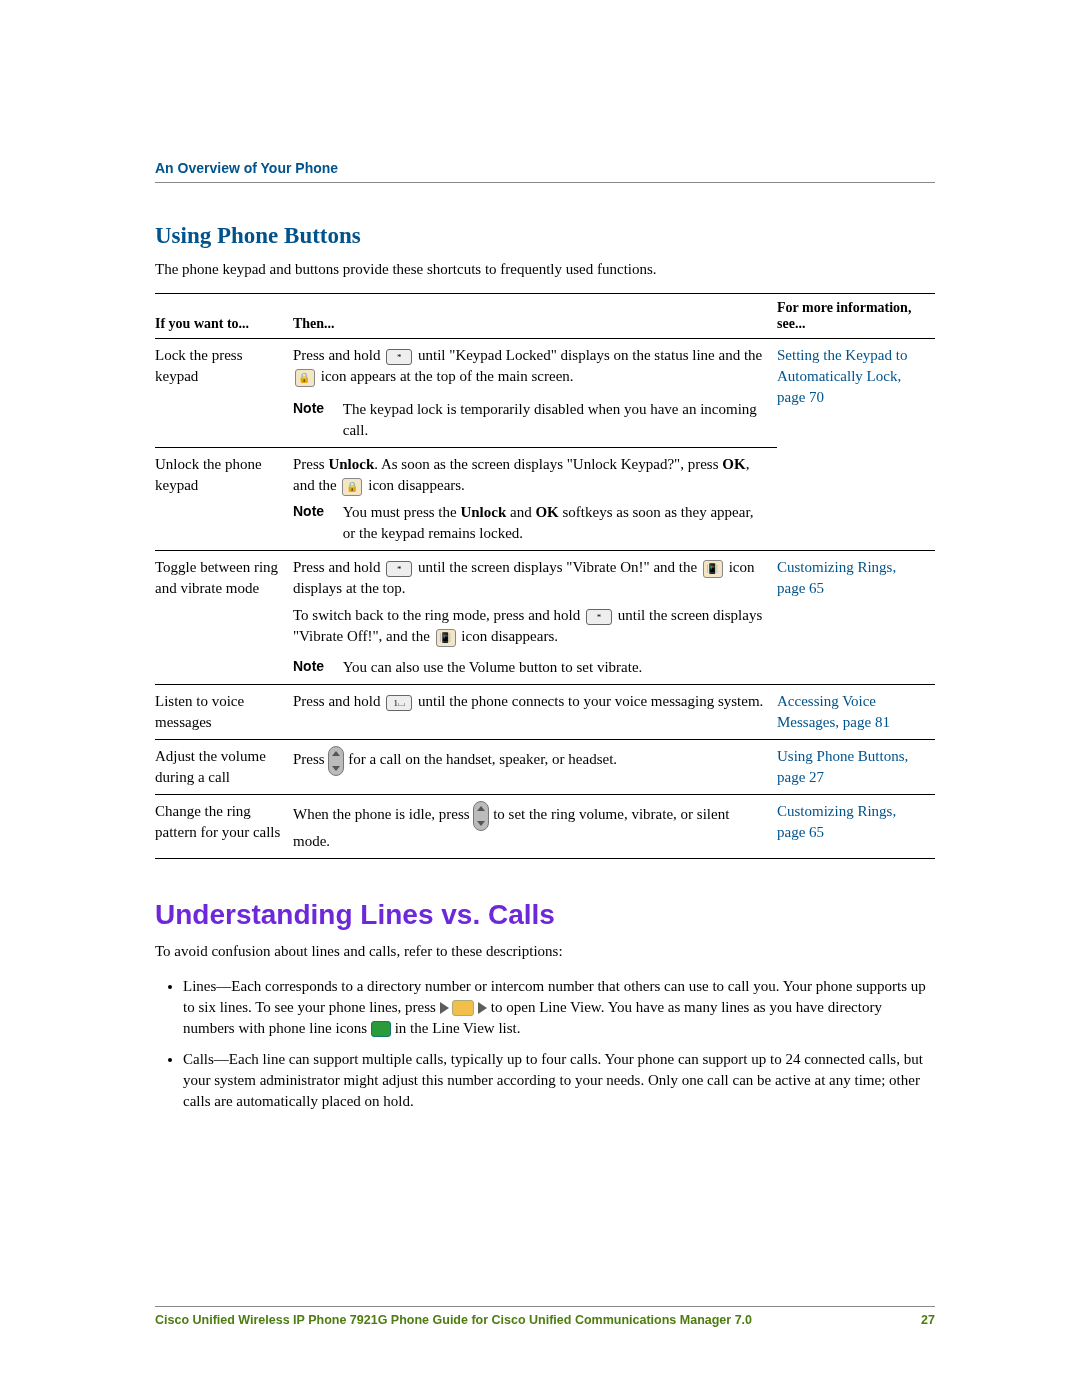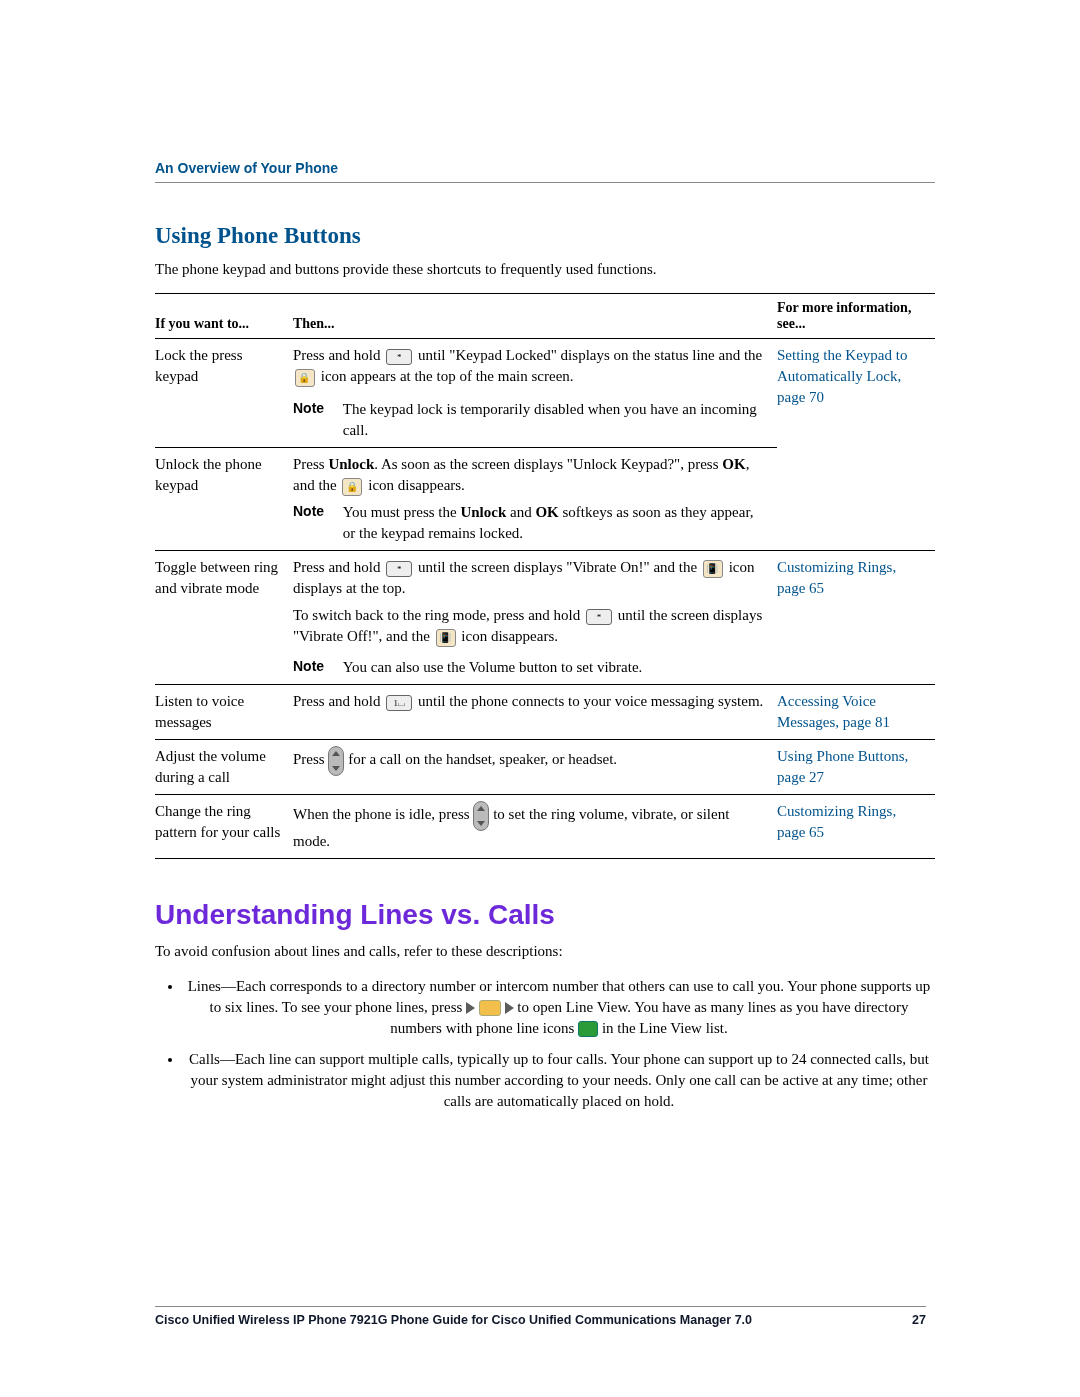--- a/index.html
+++ b/index.html
@@ -114,30 +114,30 @@
     display:inline-block; width:20px; height:14px;
     background:#f2c04a; border:1px solid #aa7; border-radius:3px;
     vertical-align:middle;
   }
   .icon-line {
     display:inline-block; width:18px; height:14px;
     background:#2b9b3a; border:1px solid #176; border-radius:3px;
     vertical-align:middle;
   }
   ul.bullets { margin: 4px 0 0 28px; padding: 0; }
-  ul.bullets li { margin-bottom: 10px; line-height:1.4;text-align:center; }
+  ul.bullets li { margin-bottom: 10px; line-height:1.4; }
   .footer {
     position: absolute;
-    left: 155px; right: 154px; bottom: 70px;
+    left: 155px; right: 145px; bottom: 70px;
     border-top: 1px solid #888;
     padding-top: 6px;
     font-family: Arial, Helvetica, sans-serif;
     font-weight: bold;
     font-size: 12.5px;
-    color: #0f172a;
+    color: #4d7c0f;
     display: flex;
     justify-content: space-between;
   }
   .bold-serif { font-weight: bold; }
 </style>
 </head>
 <body>
 
 <div class="page">
 

